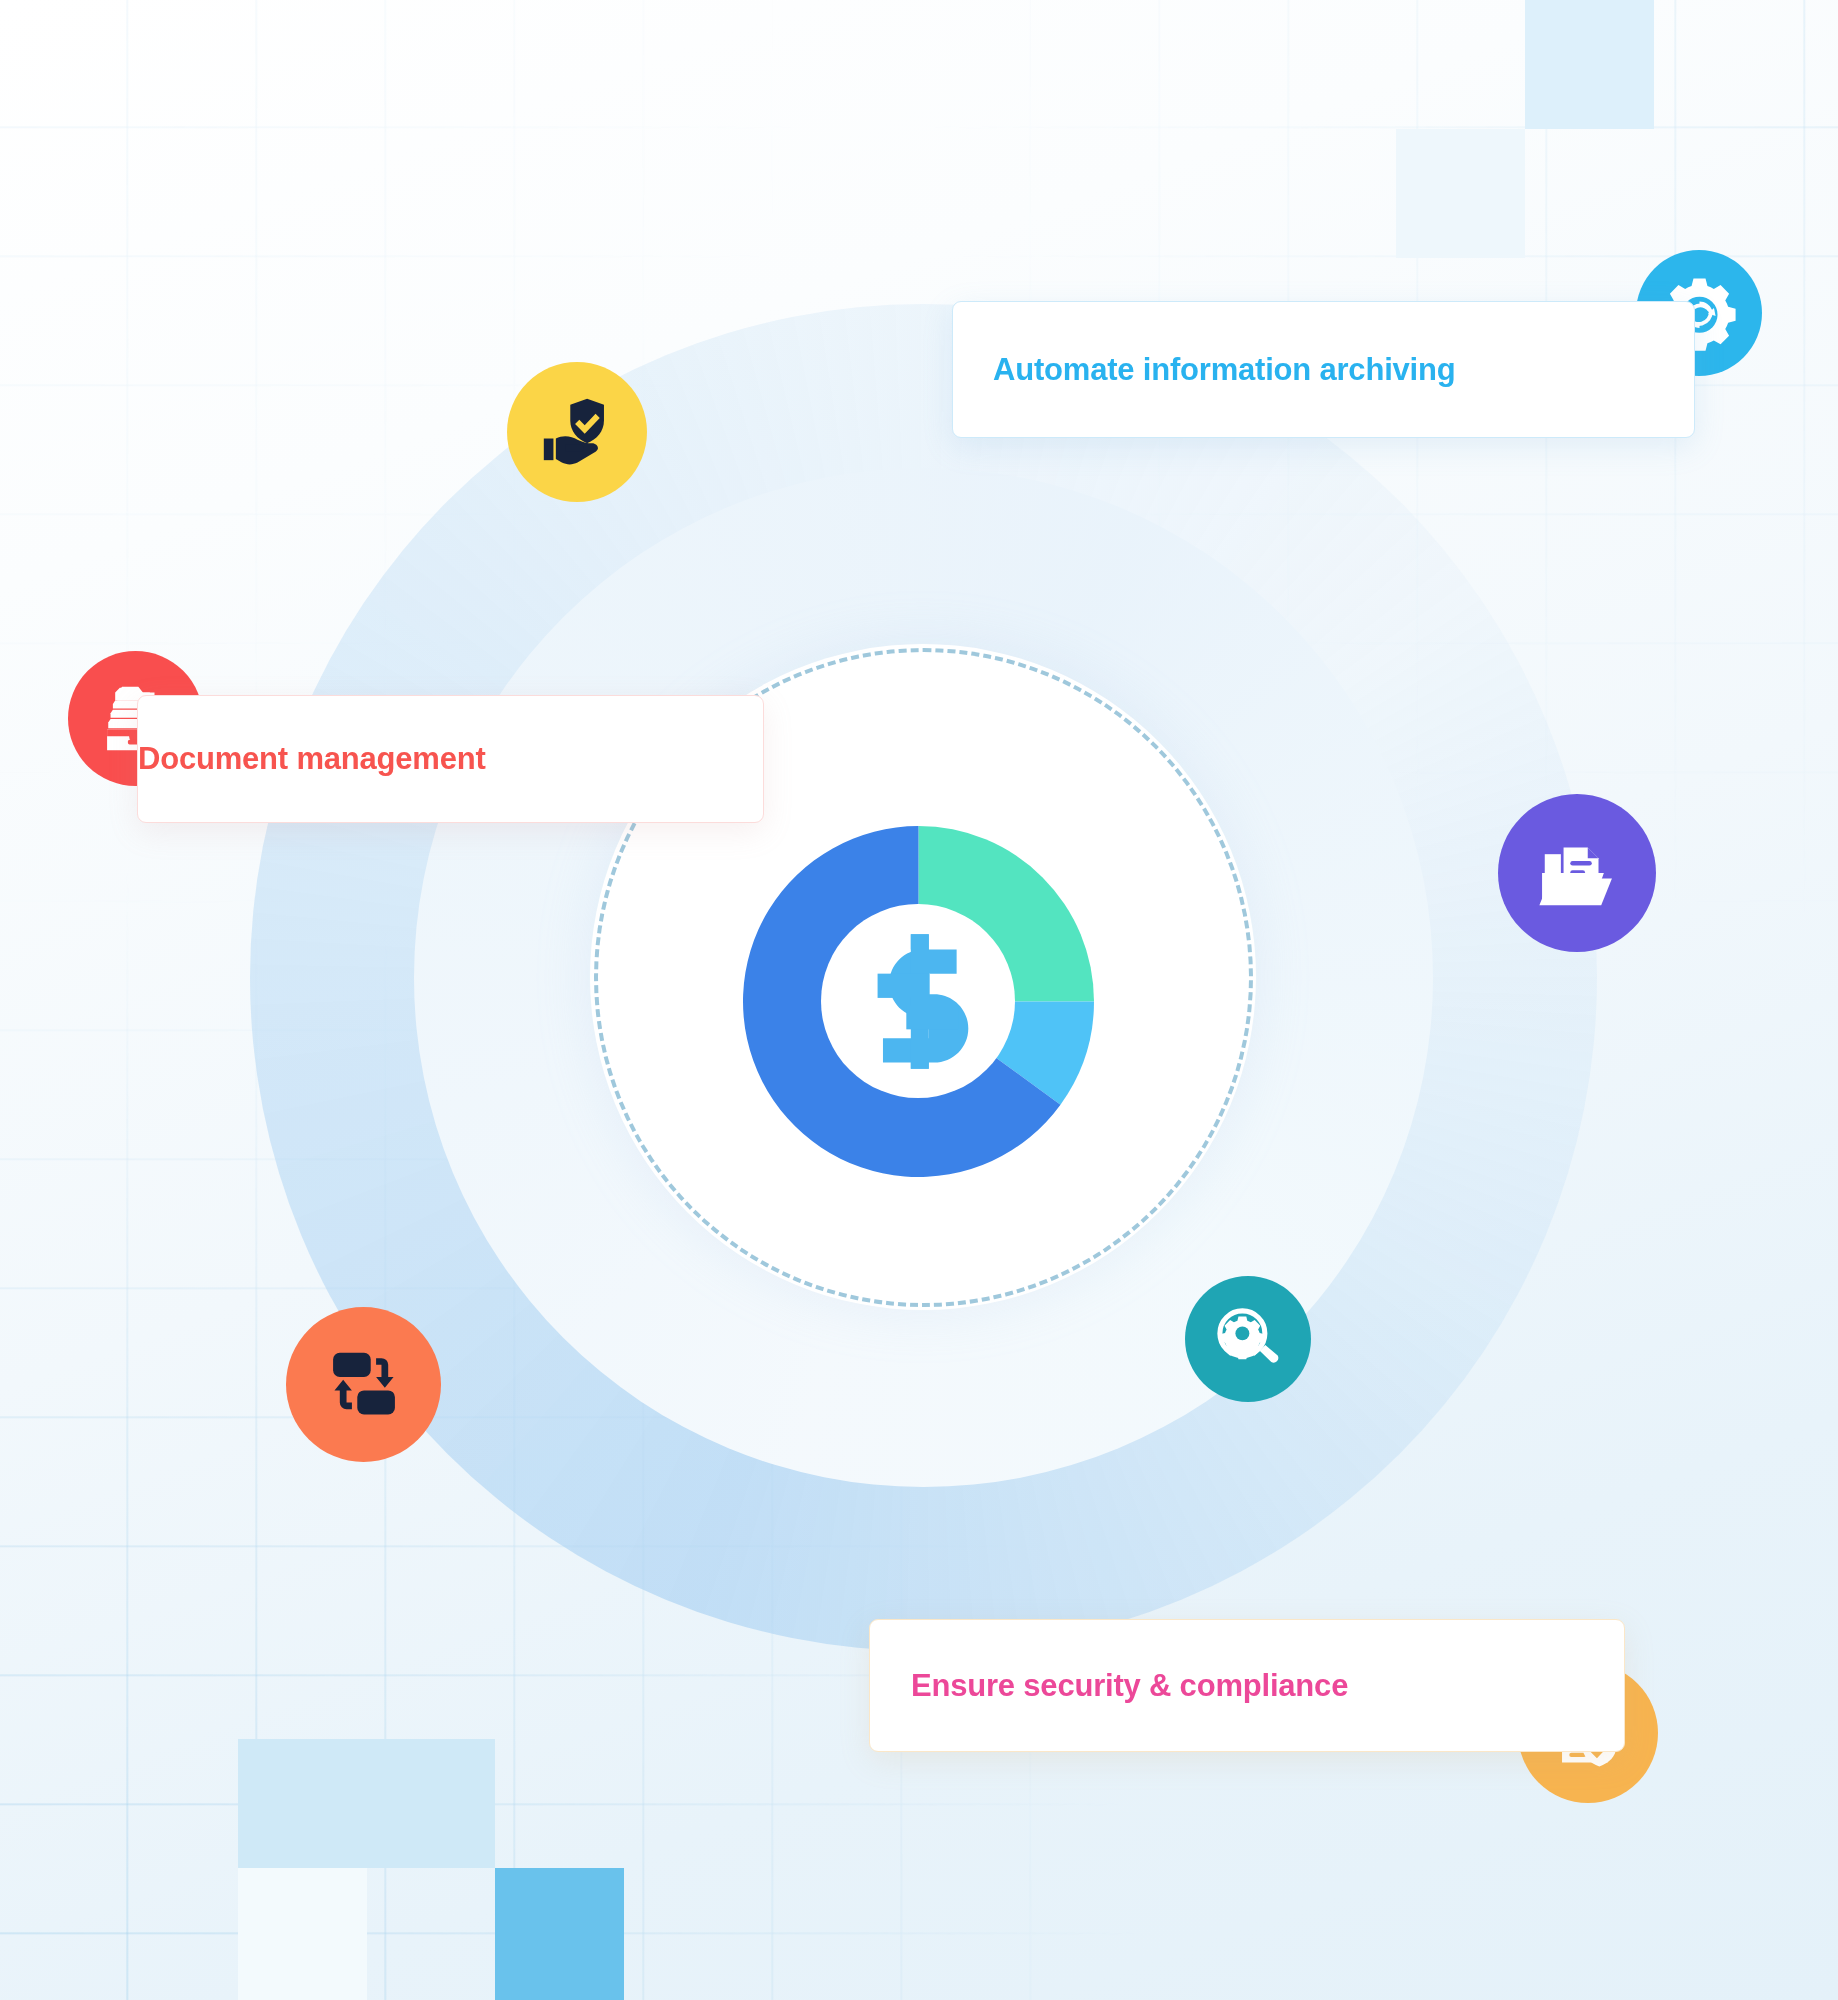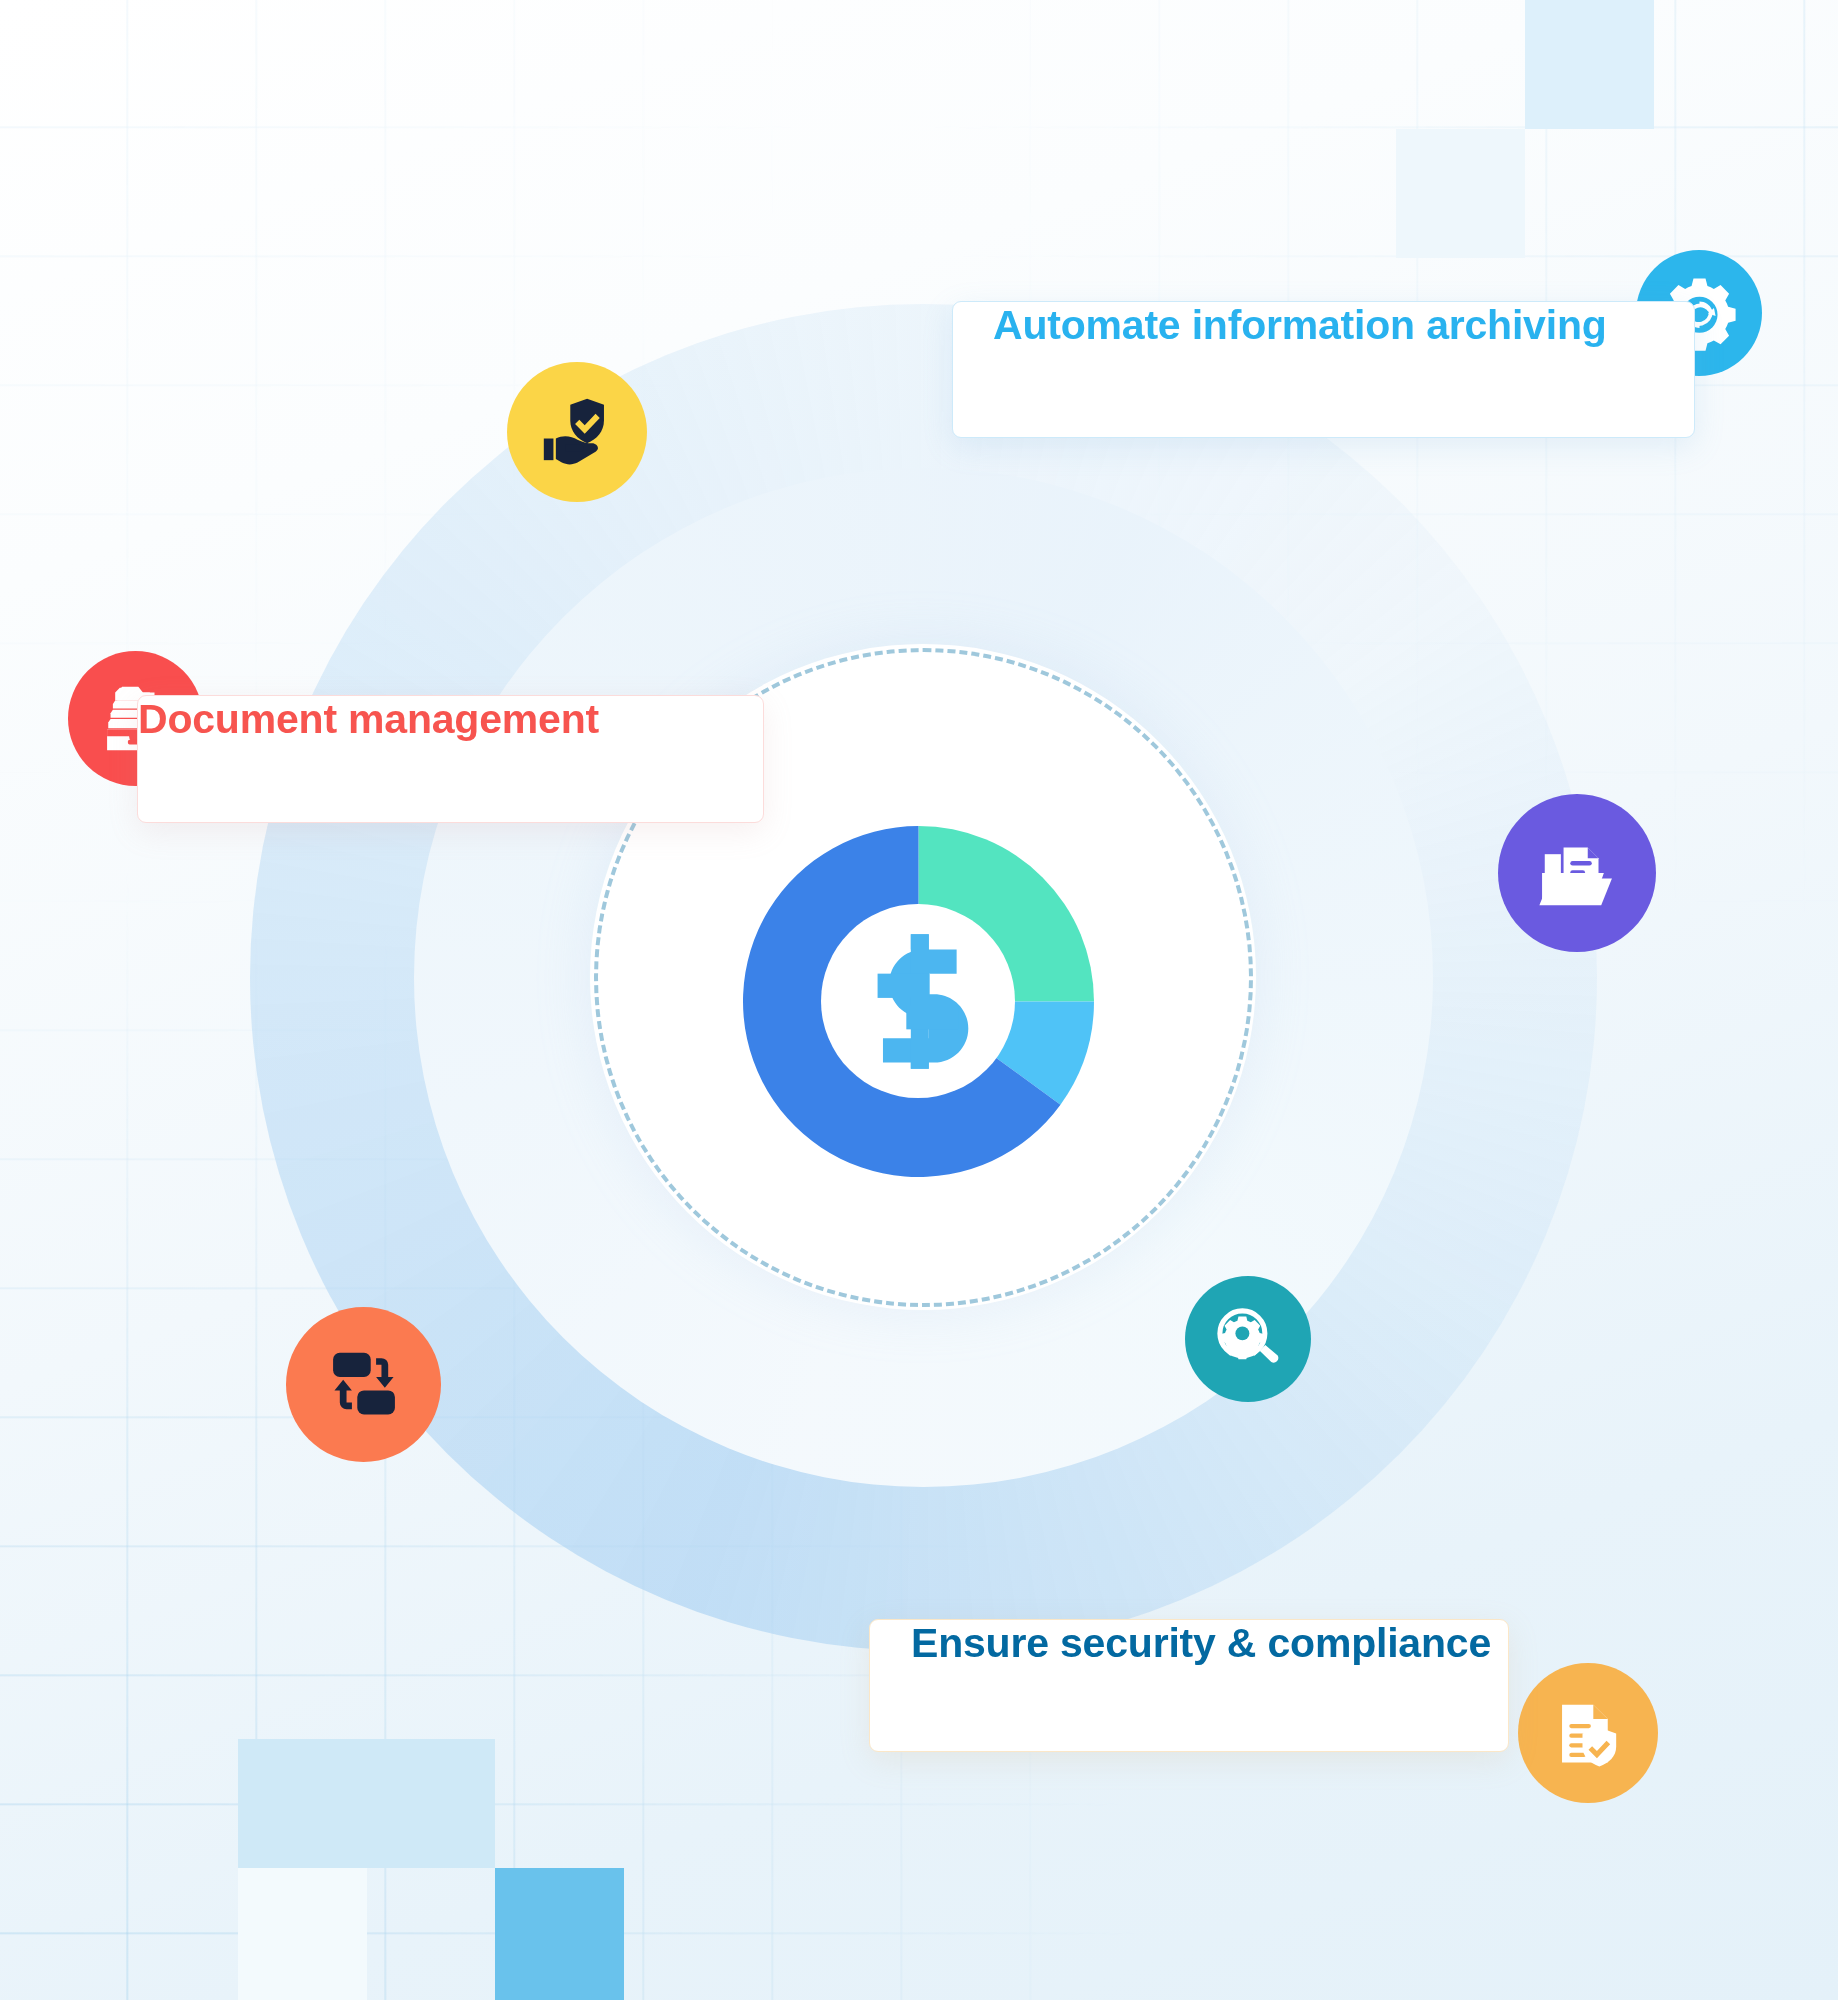--- a/index.html
+++ b/index.html
@@ -112,43 +112,43 @@
   #badge-workflow   { left:286px; top:1307px; width:155px; height:155px; background:#fb7a50; }
   #badge-search     { left:1185px;top:1276px; width:126px; height:126px; background:#1fa5b4; }
   #badge-doccheck   { left:1518px;top:1663px; width:140px; height:140px; background:#f7b450; }
 
   
   .card {
     position:absolute;
     background:#ffffff;
     border-radius:9px;
     display:flex;
-    align-items:flex-start;
-    font-size:41px;
+    align-items:center;
+    font-size:31px;
     font-weight:700;
     letter-spacing:-0.2px;
     white-space:nowrap;
   }
   #card-automate {
     left:952px; top:301px; width:743px; height:137px;
     padding-left:40px;
     color:#29b2ef;
     border:1.8px solid #cdeafa;
     box-shadow:0 9px 31px rgba(120,175,215,.16);
   }
   #card-document {
     left:137px; top:695px; width:627px; height:128px;
     color:#f7544f;
     border:1.8px solid #fcdcdb;
     box-shadow:0 9px 31px rgba(200,150,150,.14);
   }
   #card-ensure {
-    left:869px; top:1619px; width:640px; height:133px;
+    left:869px; top:1619px; width:756px; height:133px;
     padding-left:41px;
-    color:#0369a1;
+    color:#ec4899;
     border:1.8px solid #fbe7c8;
     box-shadow:0 9px 31px rgba(205,175,130,.16);
   }
 </style>
 </head>
 <body>
 
 <div id="stage">
 
   <div class="grid-layer"></div>

